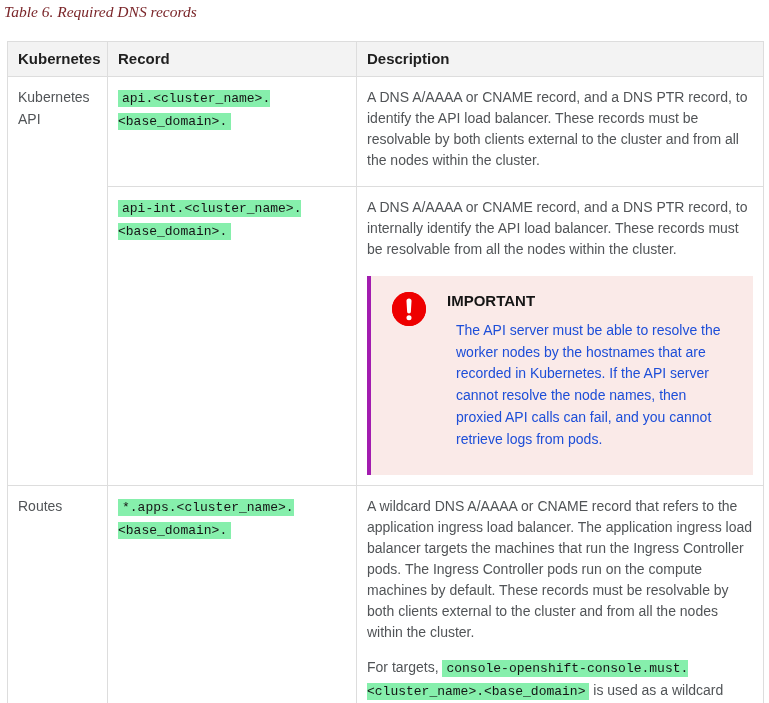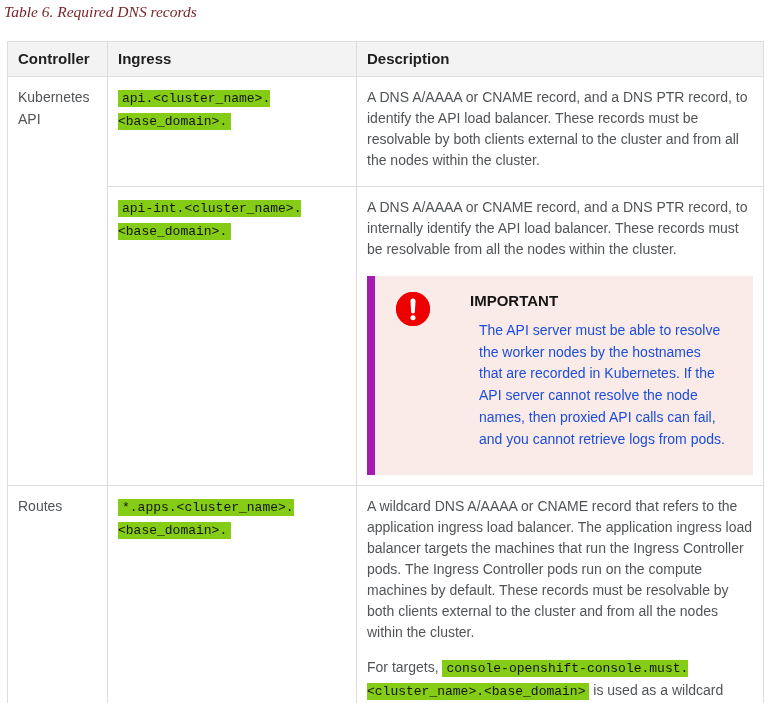--- a/index.html
+++ b/index.html
@@ -48,31 +48,30 @@
   }
   tr.row-1 { height: 110px; }
   tr.row-2 { height: 285px; }
   tr.row-3 { height: 233px; }
   .cell-p { margin: 0; }
   .cell-p + .cell-p { margin-top: 14px; }
   code.code {
     font-family: "Liberation Mono", "DejaVu Sans Mono", monospace;
     font-size: 13px;
     color: #151515;
-    background: #84cc16;
+    background: #86efac;
     padding: 1px 4px;
     line-height: 1.65;
   }
   .admonition {
     display: flex;
     margin-top: 16px;
     background: #faeae8;
-    border-left: 8px solid #a21caf;
+    border-left: 4px solid #a21caf;
     padding: 14px 14px 16px 0;
-    gap: 19px;
   }
   .admonition .icon-col {
     flex: 0 0 76px;
     display: flex;
     justify-content: center;
     padding-top: 2px;
   }
   .excl-circle {
     width: 34px; height: 34px;
     border-radius: 50%;
@@ -104,22 +103,22 @@
 <p class="doc-caption">Table 6. Required DNS records</p>
 
 <table class="dns-table">
   <colgroup>
     <col class="c-component">
     <col class="c-record">
     <col class="c-desc">
   </colgroup>
   <thead>
     <tr>
-      <th>Controller</th>
-      <th>Ingress</th>
+      <th>Kubernetes</th>
+      <th>Record</th>
       <th>Description</th>
     </tr>
   </thead>
   <tbody>
     <tr class="row-1">
       <td rowspan="2">
         <p class="cell-p comp-text">Kubernetes API</p>
       </td>
       <td>
         <p class="cell-p"><code class="code"><span>api.&lt;cluster_name&gt;.</span><wbr><span>&lt;base_domain&gt;.</span></code></p>

